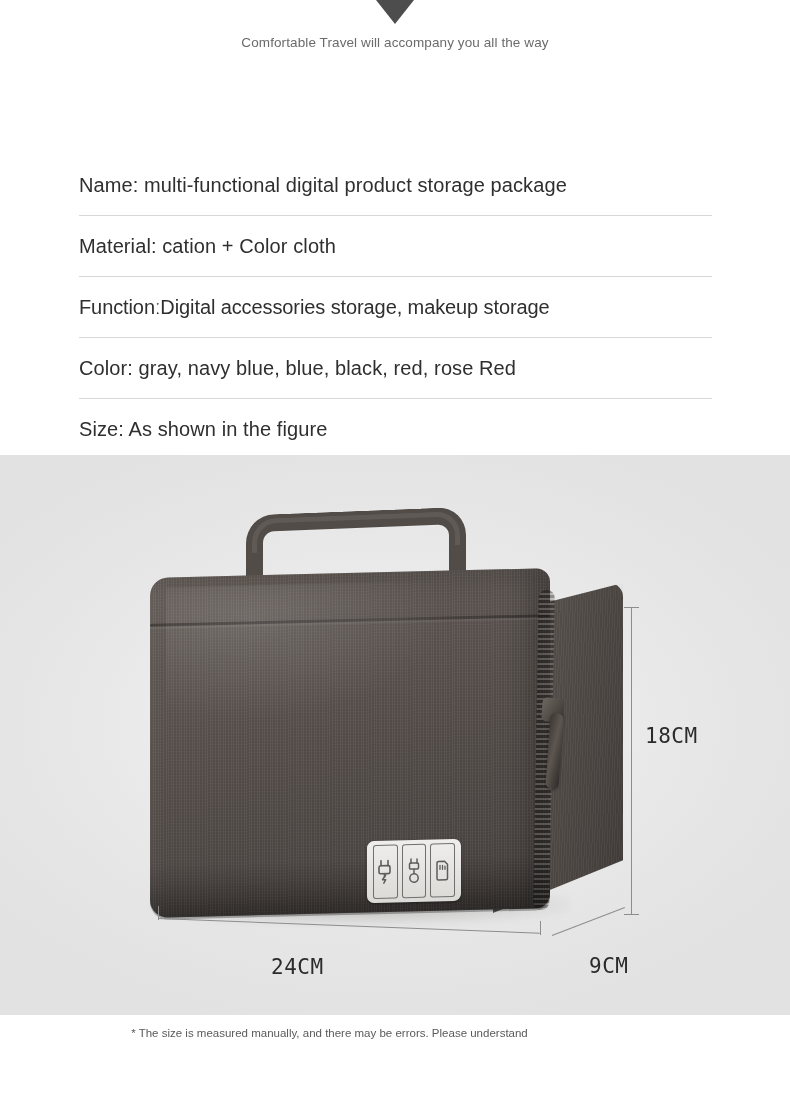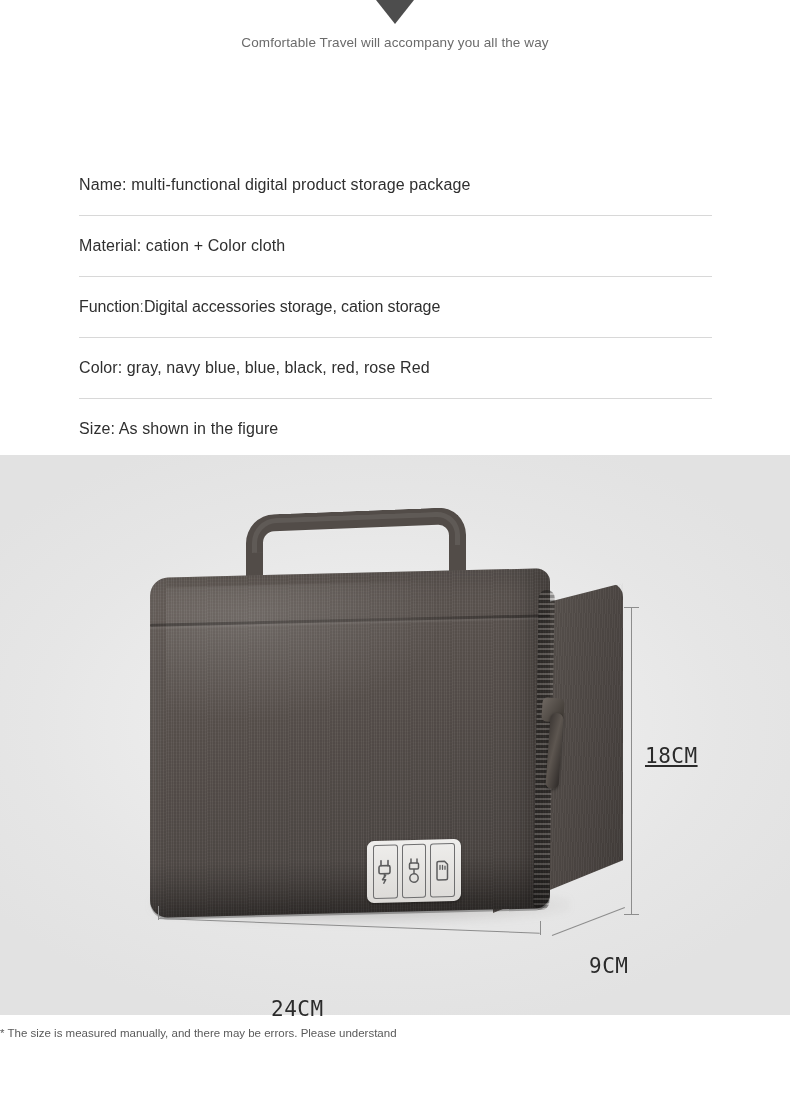--- a/index.html
+++ b/index.html
@@ -55,21 +55,21 @@
     position: relative;
     height: 60px;
     border-bottom: 1px solid #d8d8d8;
     display: flex;
     align-items: center;
   }
   .spec-row:last-child {
     border-bottom: none;
   }
   .spec-text {
-    font-size: 16px;
+    font-size: 20px;
     color: #2f2f2f;
     font-weight: 400;
     line-height: 1.2;
     letter-spacing: 0.1px;
     white-space: nowrap;
   }
   .spec-row.fn .spec-text { letter-spacing: -0.1px; }
 
   
   .photo-area {
@@ -290,39 +290,39 @@
     font-size: 21px;
     color: #2b2b2b;
     letter-spacing: 0.5px;
     white-space: nowrap;
   }
 
   
   .v-dim { left: 631px; top: 152px; width: 1px; height: 308px; }
   .v-cap-top { left: 624px; top: 152px; width: 15px; height: 1px; }
   .v-cap-bot { left: 624px; top: 459px; width: 15px; height: 1px; }
-  .label-18 { left: 645px; top: 744px; text-decoration: underline; }
+  .label-18 { left: 645px; top: 724px; }
 
   
   .h-dim { left: 158px; top: 463px; width: 382px; height: 1px; transform: rotate(2.2deg); transform-origin: left center; }
   .h-cap-l { left: 158px; top: 451px; width: 1px; height: 14px; }
   .h-cap-r { left: 540px; top: 466px; width: 1px; height: 14px; }
-  .label-24 { left: 271px; top: 997px; }
+  .label-24 { left: 271px; top: 955px; }
 
   
   .d-dim { left: 552px; top: 480px; width: 78px; height: 1px; transform: rotate(-21deg); transform-origin: left center; }
   .label-9 { left: 589px; top: 938px; margin-top: 16px; }
 
   
   .footnote {
     position: absolute;
     top: 1027px;
     left: 0;
     width: 659px;
-    text-align: left;
+    text-align: center;
     font-size: 11.5px;
     color: #5a5a5a;
   }
 </style>
 </head>
 <body>
 
 <div class="top-banner">
   <div class="banner-arrow"></div>
   <div class="banner-text">Comfortable Travel will accompany you all the way</div>
@@ -332,21 +332,21 @@
 
   <div class="spec-row">
     <span class="spec-text">Name: multi-functional digital product storage package</span>
   </div>
 
   <div class="spec-row">
     <span class="spec-text">Material: cation + Color cloth</span>
   </div>
 
   <div class="spec-row fn">
-    <span class="spec-text">FunctionːDigital accessories storage, cation storage</span>
+    <span class="spec-text">FunctionːDigital accessories storage, makeup storage</span>
   </div>
 
   <div class="spec-row">
     <span class="spec-text">Color: gray, navy blue, blue, black, red, rose Red</span>
   </div>
 
   <div class="spec-row">
     <span class="spec-text">Size: As shown in the figure</span>
   </div>
 

